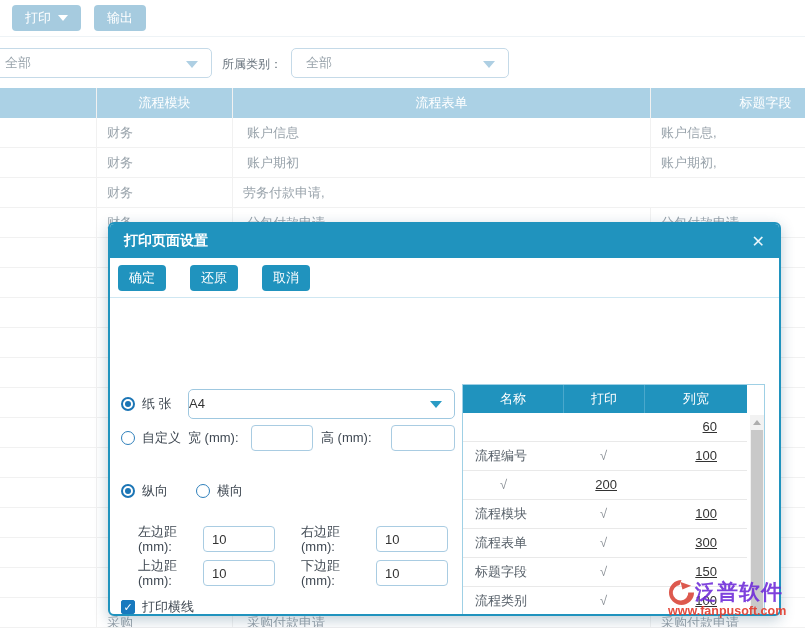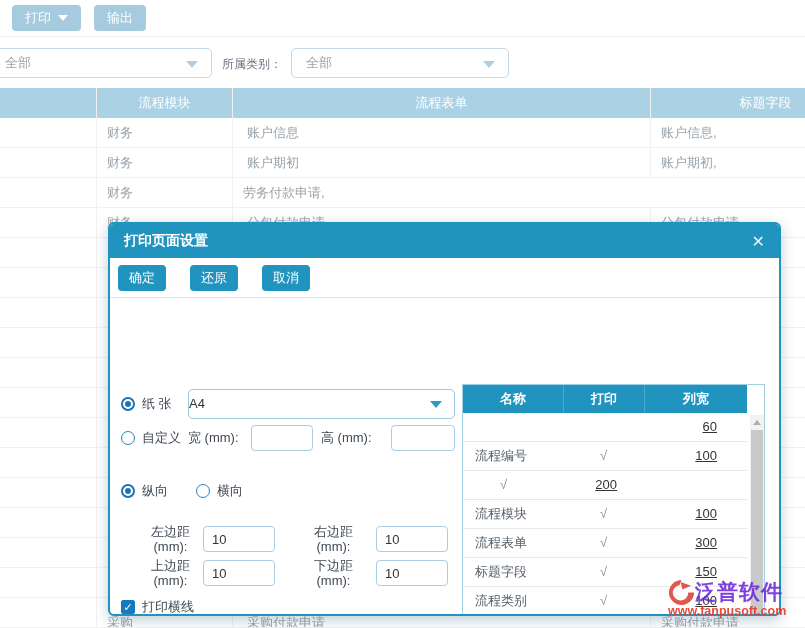--- a/index.html
+++ b/index.html
@@ -67,36 +67,36 @@
   .paper-select .dd-arrow { position:absolute; right:12px; top:11px; width:0; height:0;
         border-left:6px solid transparent; border-right:6px solid transparent; border-top:7px solid #2a9bc4; }
   .row-custom { position:absolute; left:11px; top:131px; display:flex; align-items:center; gap:7px;text-align:right; }
   .txt-input { height:26px; border:1px solid #a9cce2; border-radius:4px; background:#fff;
                font-size:13px; color:#333; padding-left:8px; line-height:24px; }
   .in-w { position:absolute; left:141px; top:127px; width:62px; }
   .in-h { position:absolute; left:281px; top:127px; width:64px; }
   .lbl-h { position:absolute; left:211px; top:131px; }
   .row-orient { position:absolute; left:11px; top:184px; display:flex; align-items:center; gap:7px; }
   .row-orient .gap { width:14px; }
-  .m-label { position:absolute; width:65px; text-align:center; color:#3f4852; font-size:13px; line-height:15px; }
+  .m-label { position:absolute; width:65px; text-align:left; color:#3f4852; font-size:13px; line-height:15px; }
   .m-input { position:absolute; width:72px; }
   .ml1 { left:28px;  top:226px; } .mi1 { left:93px;  top:228px; }
   .ml2 { left:191px; top:226px; } .mi2 { left:266px; top:228px; }
   .ml3 { left:28px;  top:260px; } .mi3 { left:93px;  top:262px; }
   .ml4 { left:191px; top:260px; } .mi4 { left:266px; top:262px; }
   .cb-row { position:absolute; left:11px; display:flex; align-items:center; gap:7px; }
   .cb1 { top:300px; }
   .checkbox { width:14px; height:14px; border:1px solid #1879be; border-radius:2px; background:#fff;
               color:#fff; font-size:11px; line-height:13px; text-align:center; font-weight:bold; }
   .checkbox.on { background:#1879be; }
   
   .pgrid { position:absolute; left:352px; top:86px; width:303px; height:298px;
            border:1px solid #9fd0e5; background:#fff; overflow:hidden; }
   .pg-header { display:flex; width:284px; height:28px; background:#2093be; }
-  .pg-header .cell { color:#fff; font-size:13px; text-align:center; line-height:28px;font-weight:bold; }
+  .pg-header .cell { color:#fff; font-size:13px; text-align:center; line-height:28px; }
   .pg-header .cell + .cell { border-left:1px solid #4aa8cc; }
   .g1 { width:100px; } .g2 { width:81px; } .g3 { width:103px; }
   .pg-row { display:flex; width:284px; height:29px; border-bottom:1px solid #e9e9e9; }
   .pg-row .gname  { width:100px; padding-left:12px; line-height:28px; color:#58616a; font-size:13px; white-space:nowrap; }
   .pg-row .gprint { width:81px; text-align:center; line-height:28px; color:#8a9096; font-size:13px; }
   .pg-row .gwidth { width:103px; text-align:right; padding-right:30px; line-height:28px; color:#333; font-size:13px;text-decoration:underline; }
   .scrollbar { position:absolute; left:287px; top:30px; width:14px; height:264px; background:#f2f2f2; }
   .sb-thumb { position:absolute; left:1px; top:15px; width:12px; height:200px; background:#c9c9c9; }
   .sb-up { position:absolute; left:3px; top:5px; width:0; height:0;
            border-left:4px solid transparent; border-right:4px solid transparent; border-bottom:5px solid #aeaeae; }

